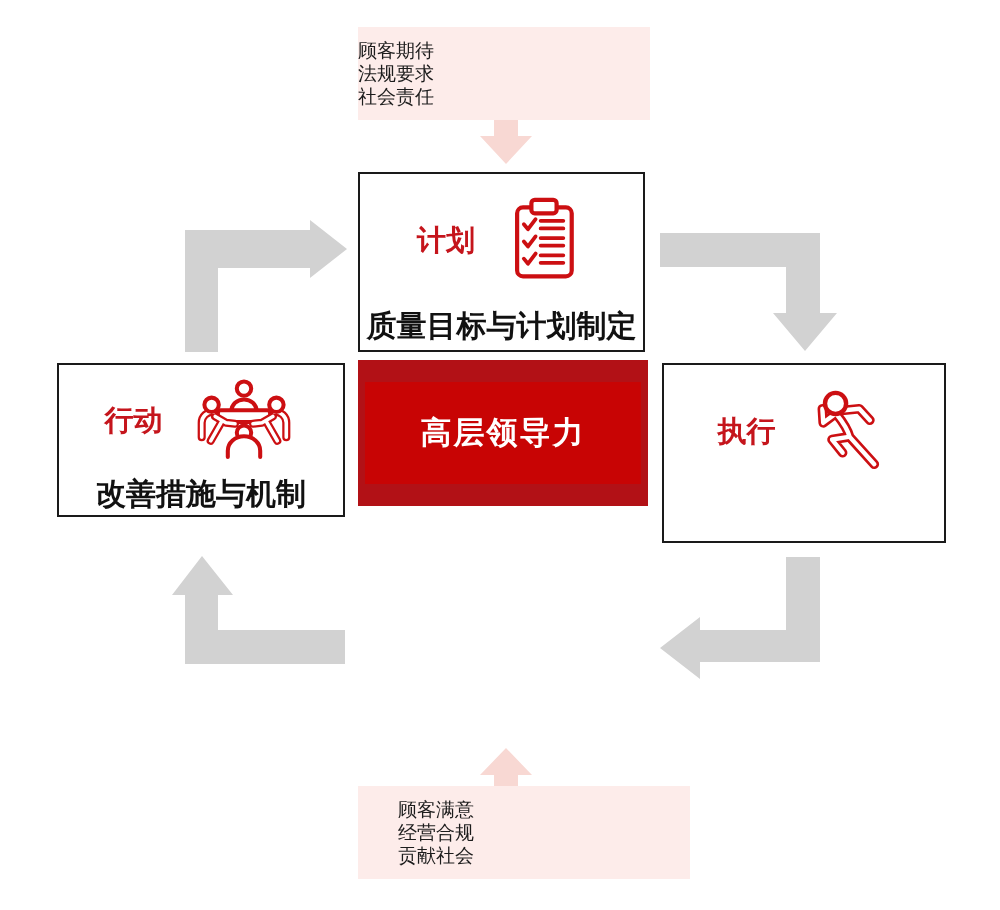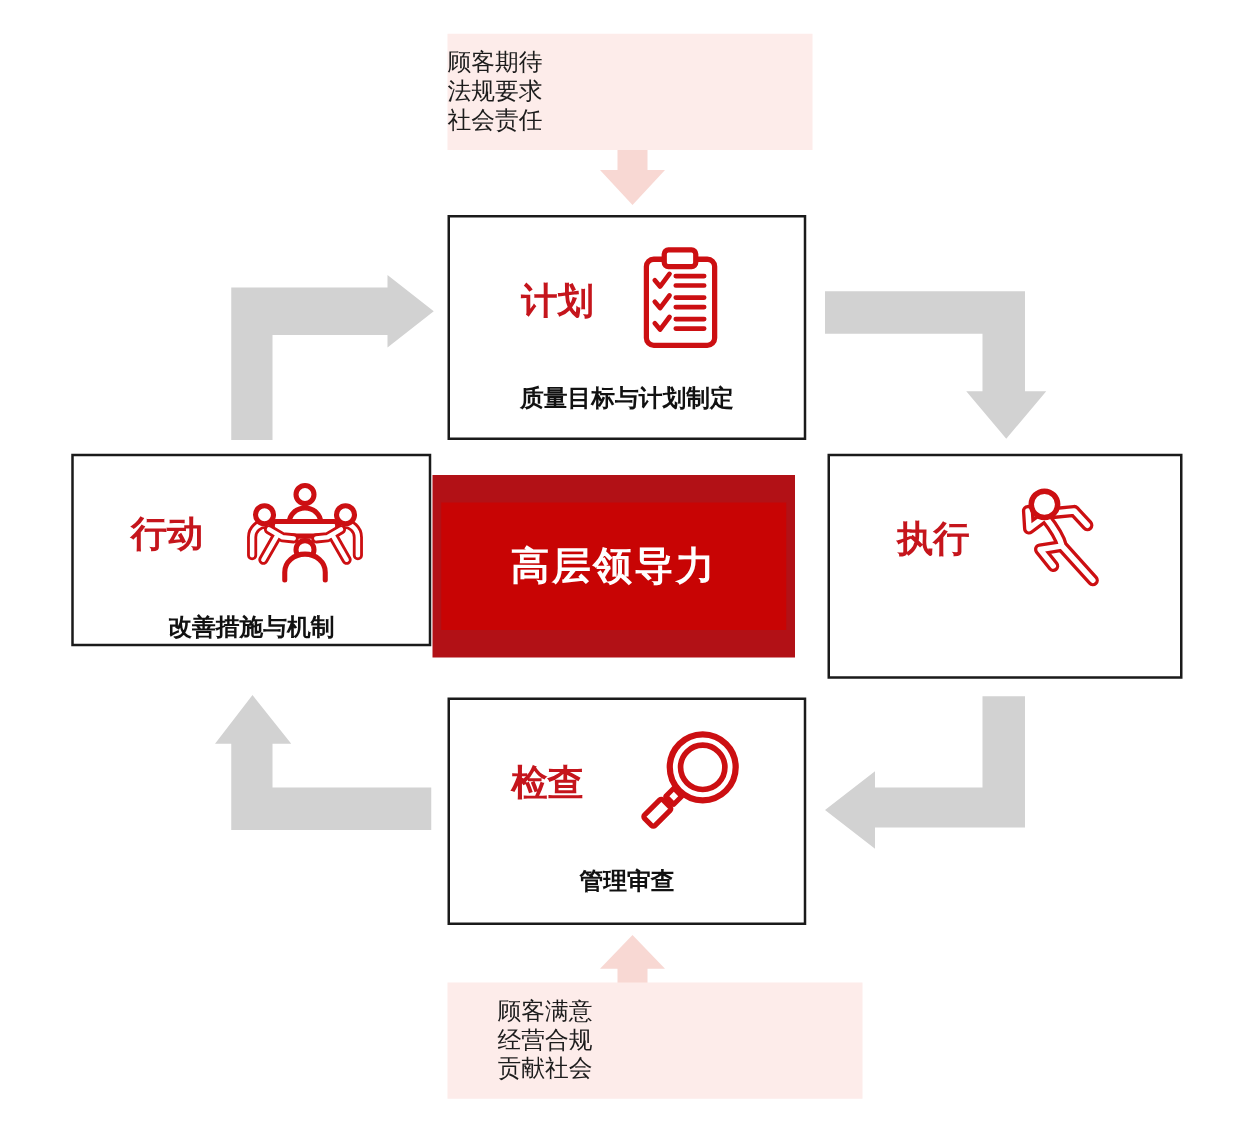--- a/index.html
+++ b/index.html
@@ -19,31 +19,31 @@
 
   #arrow-layer{position:absolute;left:0;top:0;width:1000px;height:910px;}
 
   .stage-box{
     position:absolute;background:#ffffff;border:2px solid var(--box-border);
     box-sizing:border-box;display:flex;flex-direction:column;align-items:center;
     padding-top:10px;
   }
   .stage-top{display:flex;align-items:center;justify-content:center;gap:27px;height:114px;}
   .stage-title{font-size:29px;font-weight:bold;color:var(--accent-red);white-space:nowrap;}
-  .stage-label{font-size:19px;font-weight:bold;color:var(--label-black);margin-top:8px;white-space:nowrap;}
+  .stage-label{font-size:30px;font-weight:bold;color:var(--label-black);margin-top:8px;white-space:nowrap;}
   .icon{color:var(--icon-red);display:block;}
 
   #plan-box{left:358px;top:172px;width:287px;height:180px;}
   #do-box{left:662px;top:363px;width:284px;height:180px;}
   #check-box{left:358px;top:558px;width:287px;height:182px;}
   #act-box{left:57px;top:363px;width:288px;height:154px;}
 
   #leadership-box{
-    position:absolute;left:346px;top:360px;width:290px;height:146px;
-    background:var(--center-outer);box-sizing:border-box;margin-top:20px;
+    position:absolute;left:358px;top:360px;width:290px;height:146px;
+    background:var(--center-outer);box-sizing:border-box;
   }
   #leadership-inner{
     position:absolute;left:7px;right:7px;top:22px;bottom:22px;
     background:var(--center-inner);
     display:flex;align-items:center;justify-content:center;
   }
   #leadership-inner span{
     color:#ffffff;font-size:31px;font-weight:bold;letter-spacing:2px;white-space:nowrap;
   }
 
@@ -113,34 +113,20 @@
           <path d="M35,35 L23,44 L22,28"></path>
           <path d="M44,30 L64,28 L76,41"></path>
           <path d="M38,34 C46,44 51,52 53,60 L81,91"></path>
           <path d="M52,60 L33,63 L45,78"></path>
         </g>
         <circle cx="37" cy="22" r="12" fill="#ffffff" stroke="currentColor" stroke-width="5"></circle>
       </svg>
     </div>
   </div>
 
-  <div id="check-box" class="stage-box">
-    <div class="stage-top">
-      <span class="stage-title">检查</span>
-      <svg class="icon" width="100" height="91" viewBox="0 0 110 100" fill="none" stroke="currentColor" stroke-linecap="round" stroke-linejoin="round">
-        <circle cx="75" cy="35" r="29" stroke-width="5.5" fill="#fff"></circle>
-        <circle cx="75" cy="35" r="19.5" stroke-width="5"></circle>
-        <g transform="translate(75,35) rotate(135)">
-          <rect x="31" y="-5" width="10" height="10" stroke-width="4.5" fill="#fff"></rect>
-          <rect x="45" y="-6.5" width="23" height="13" rx="2" stroke-width="4.5" fill="#fff"></rect>
-        </g>
-      </svg>
-    </div>
-    <div class="stage-label">管理审查</div>
-  </div>
 
   <div id="act-box" class="stage-box">
     <div class="stage-top">
       <span class="stage-title">行动</span>
       <svg class="icon" width="108" height="90" viewBox="0 0 120 100" fill="none" stroke-linecap="round" stroke-linejoin="round">
         <path d="M46,41 v-2 a14,13 0 0 1 28,0 v2" fill="#fff" stroke="currentColor" stroke-width="4.5"></path>
         <circle cx="60" cy="14" r="8" fill="#fff" stroke="currentColor" stroke-width="4.5"></circle>
         <rect x="31" y="38" width="58" height="13" rx="3" fill="#fff" stroke="currentColor" stroke-width="4.5"></rect>
         <g stroke="currentColor" stroke-width="9">
           <path d="M35,51 L23,72"></path>

